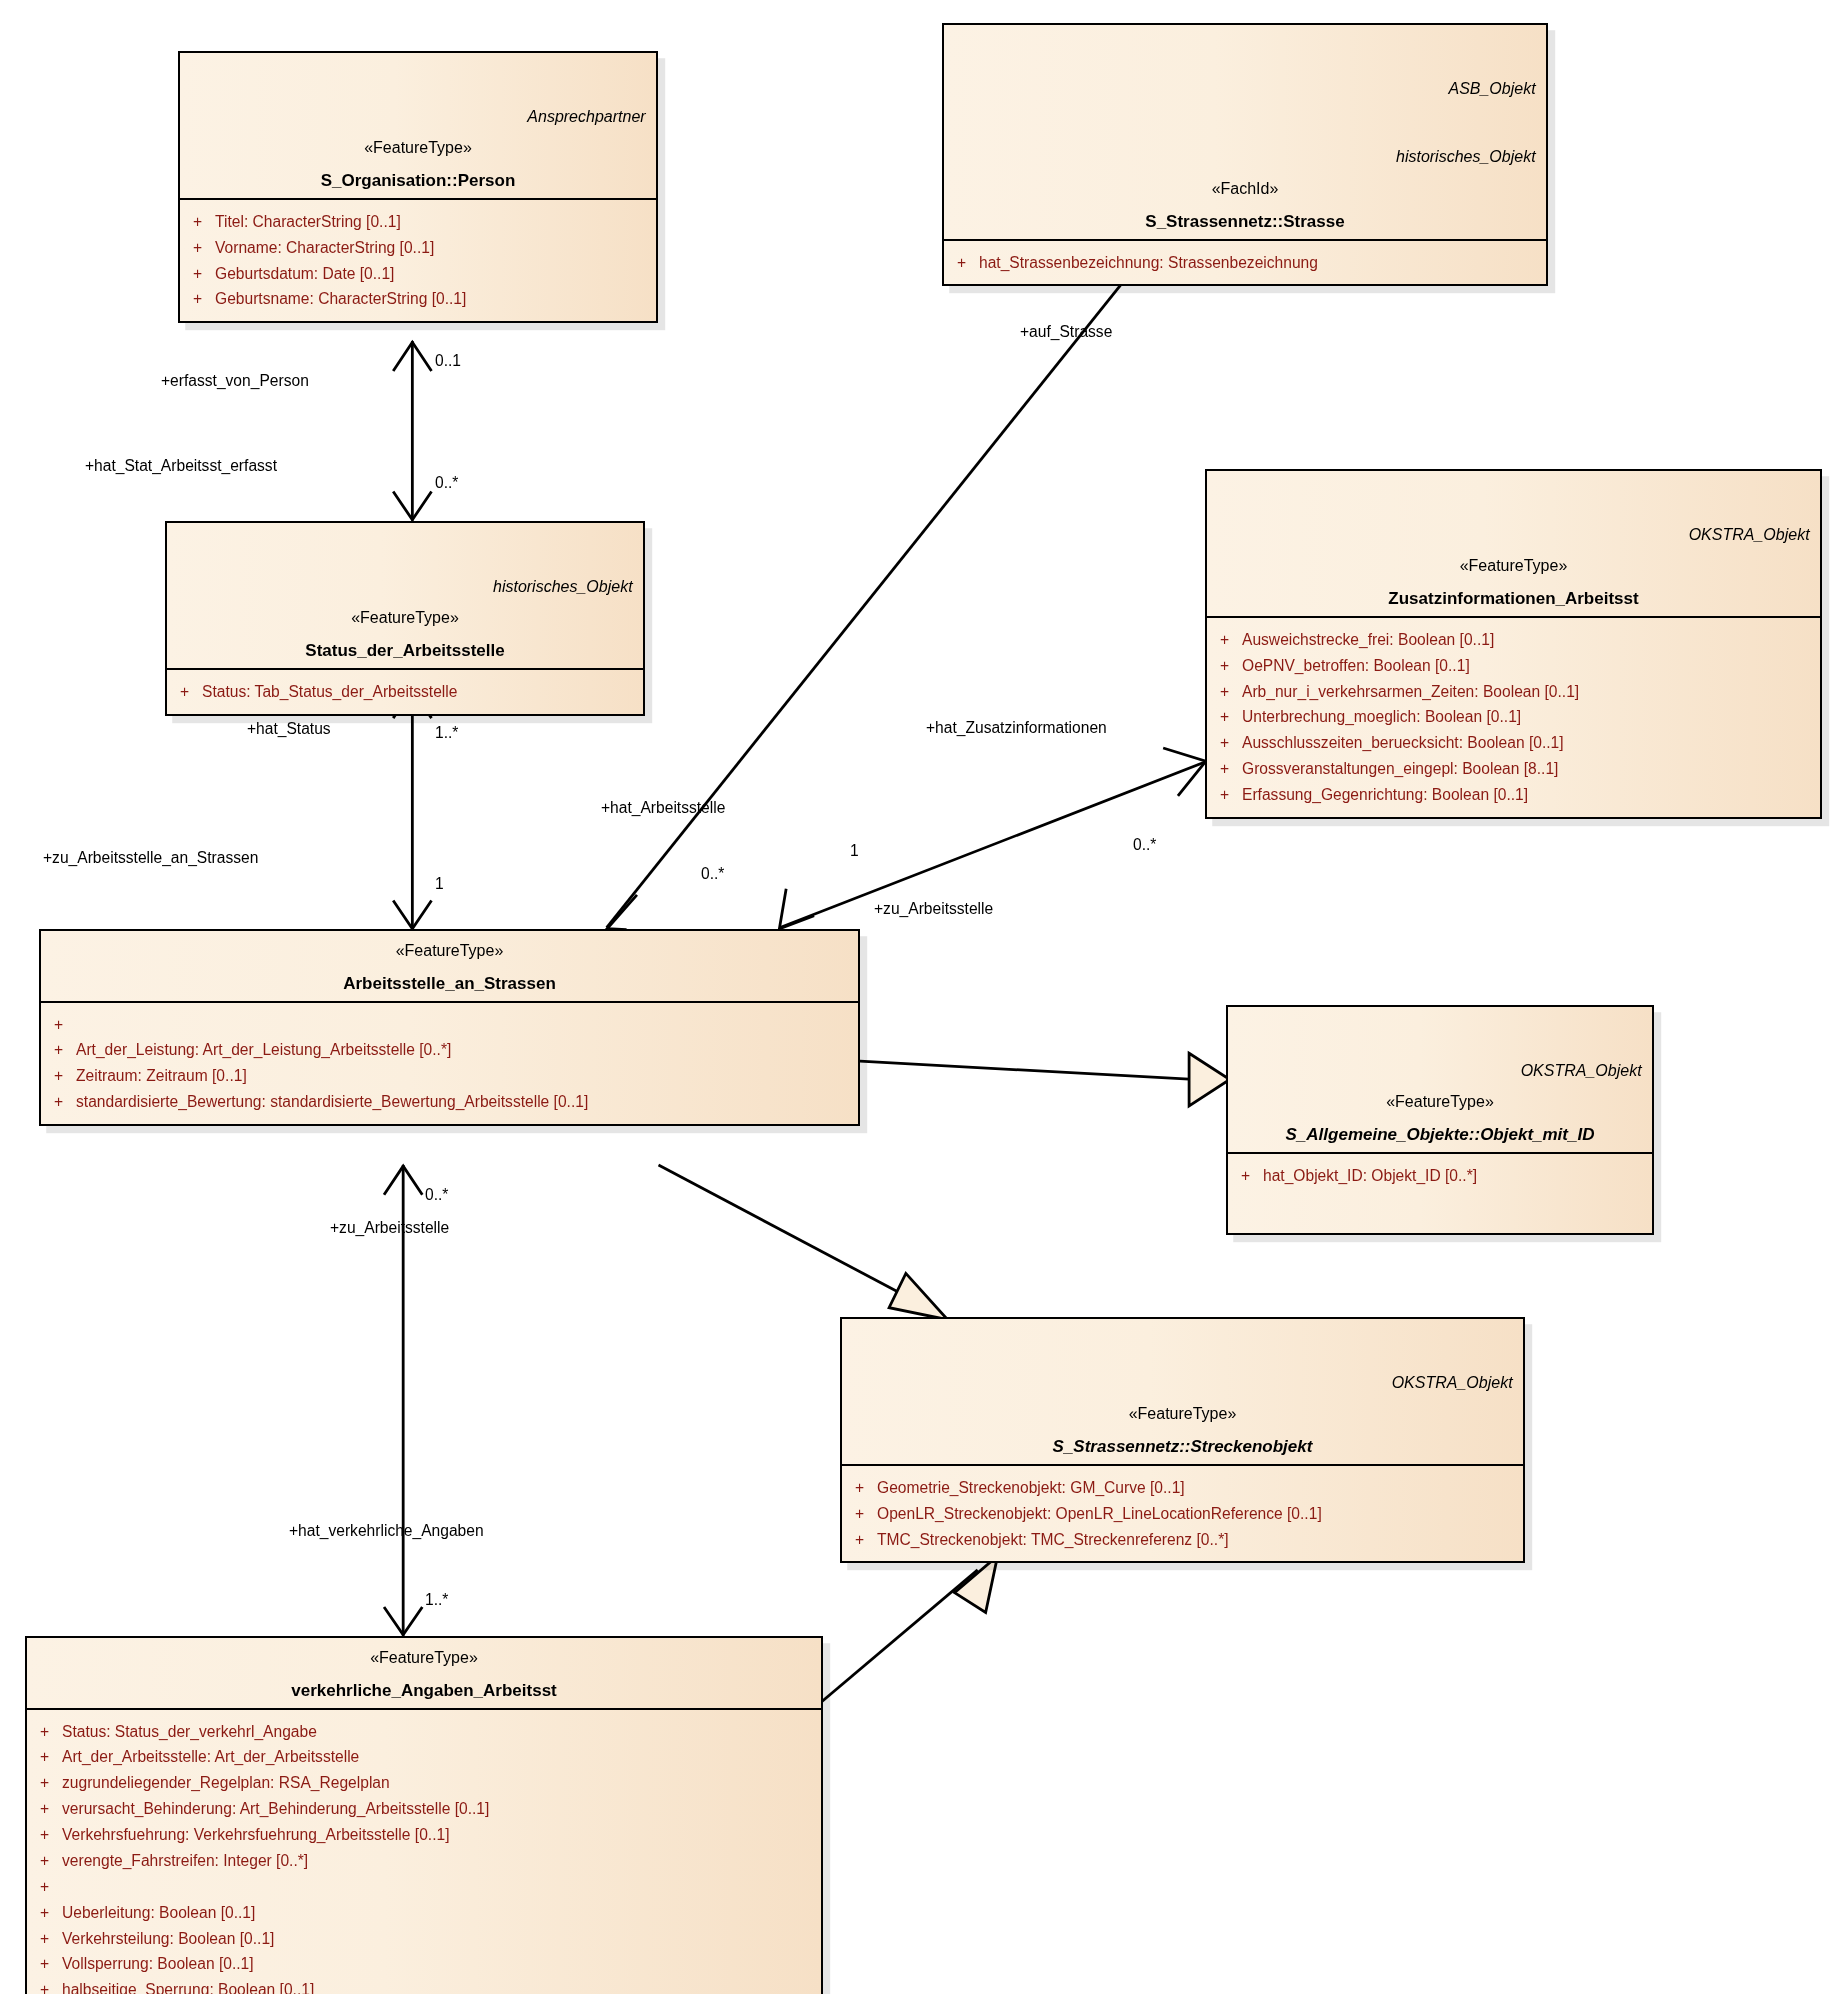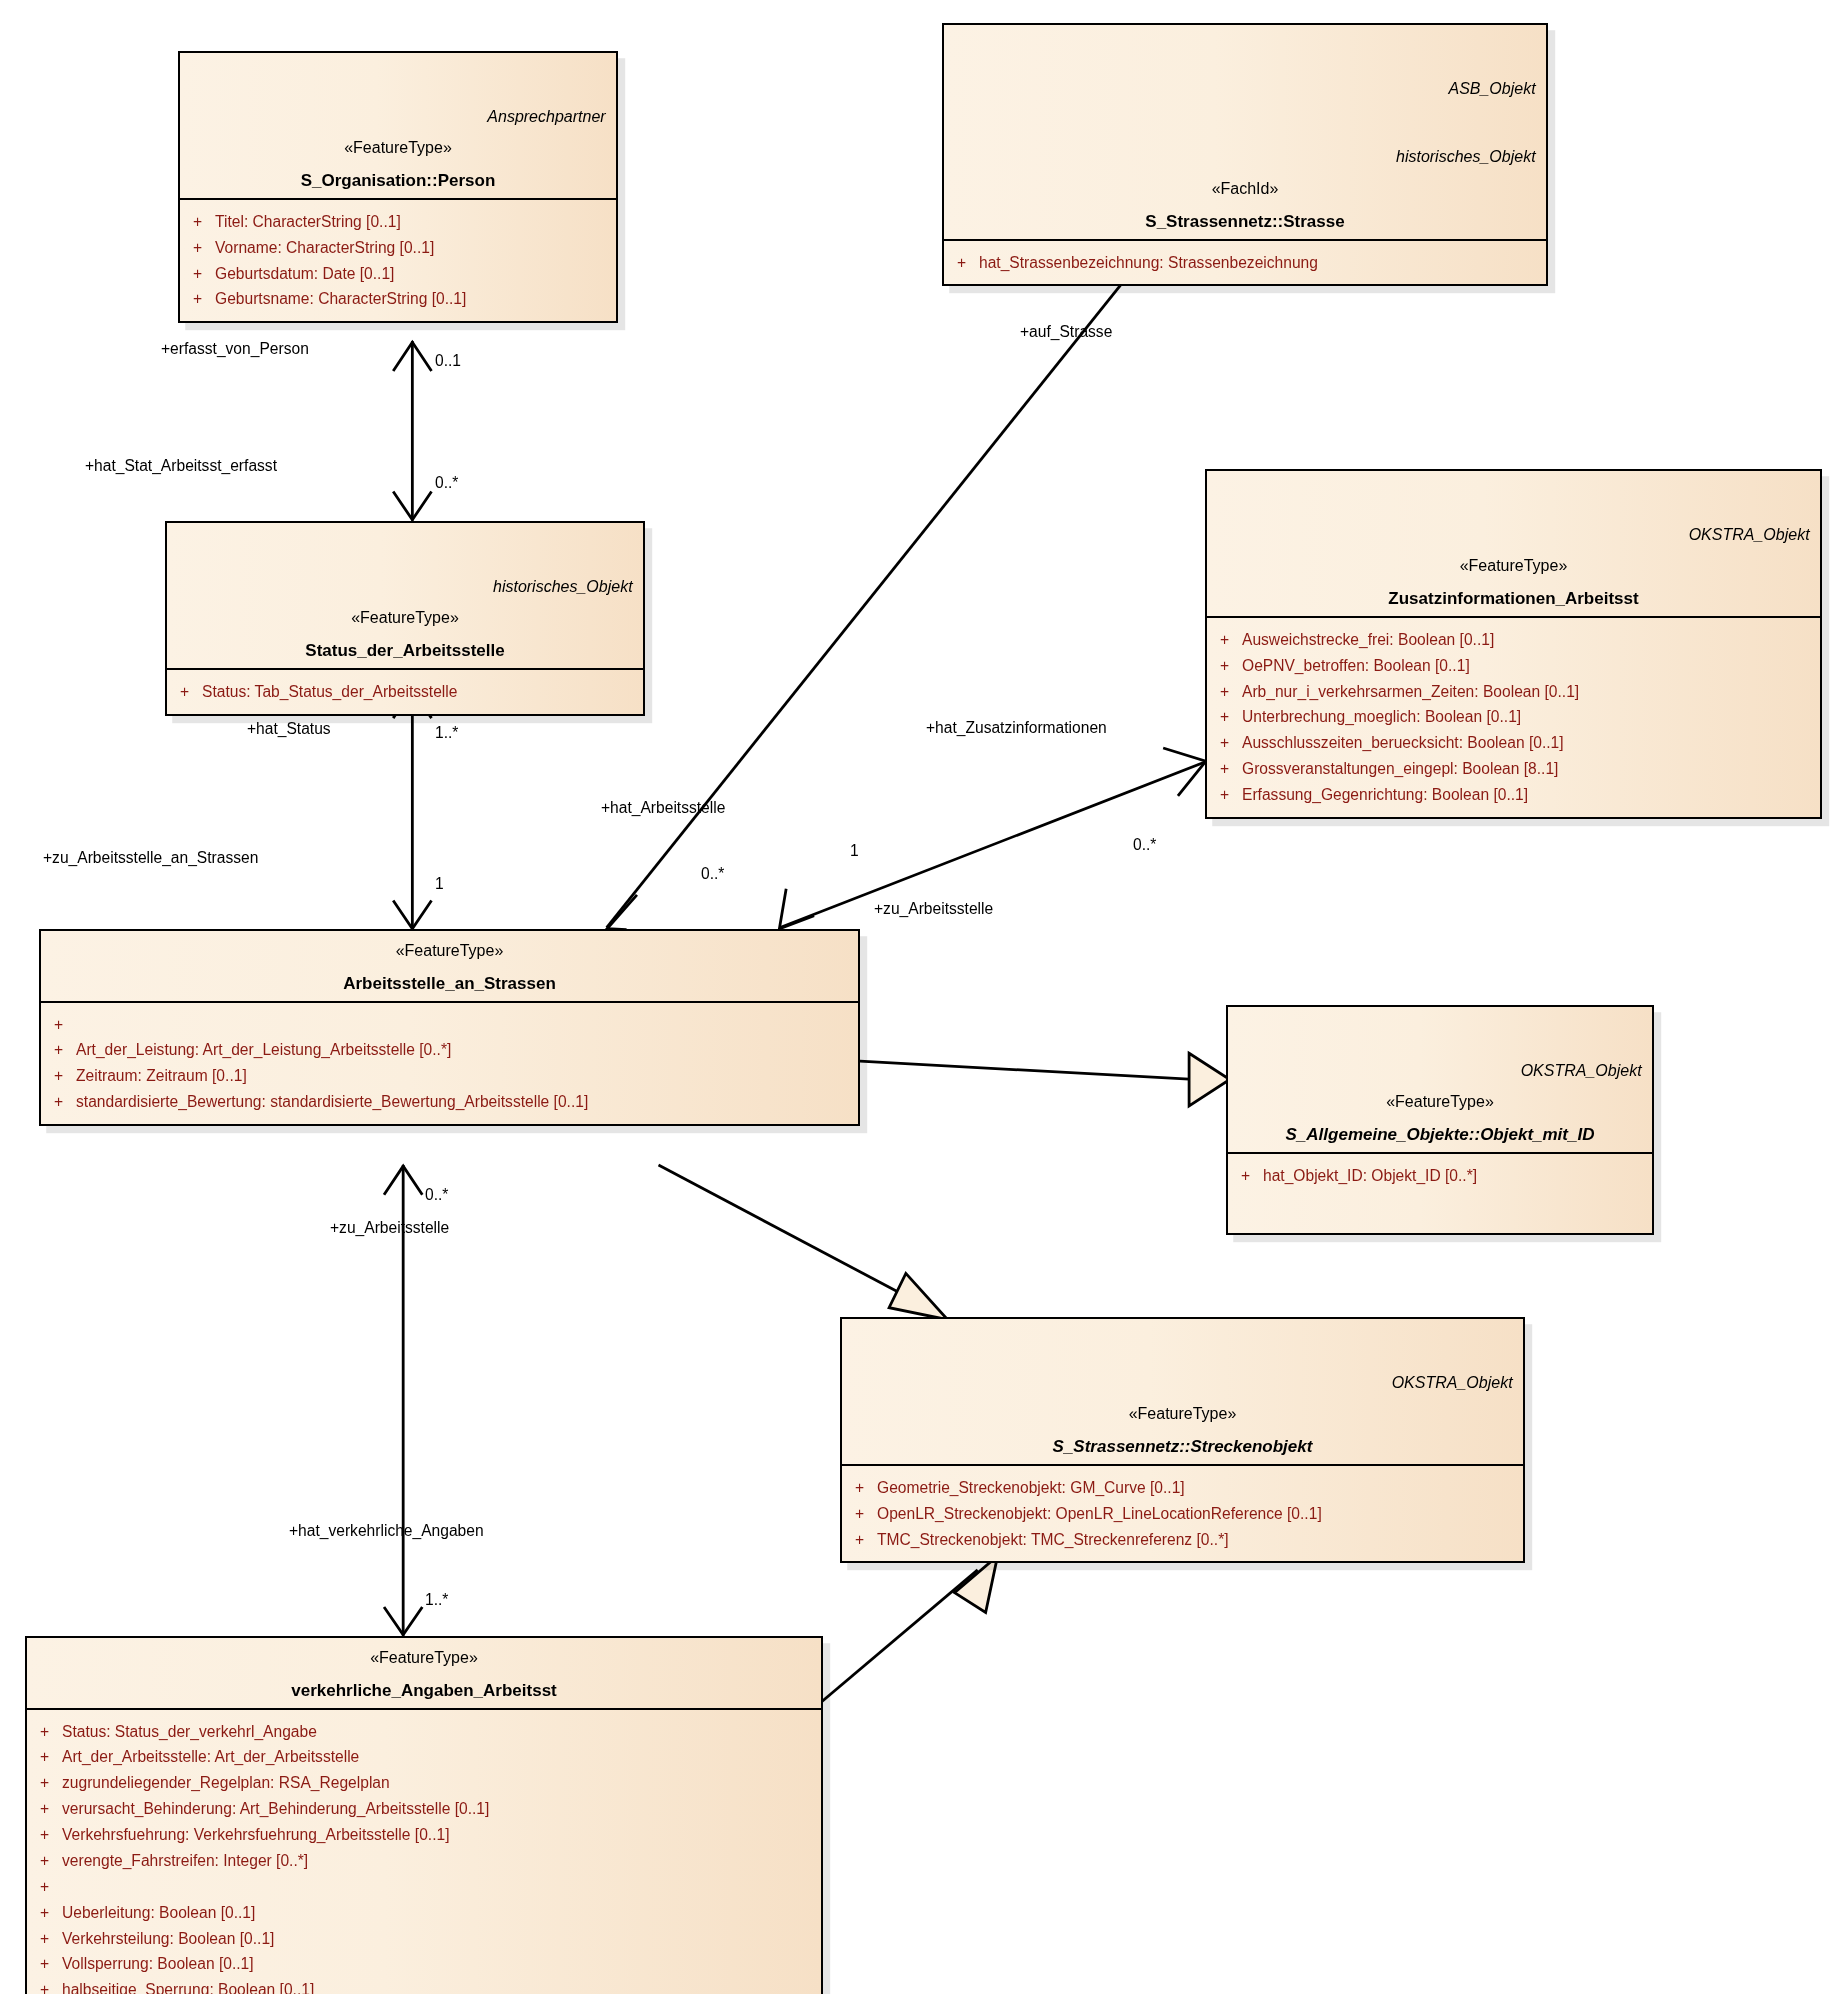--- a/index.html
+++ b/index.html
@@ -82,21 +82,21 @@
       <path d="M2392,3992 L2500,3900 L2470,4042 Z" fill="#FBEFDE" stroke="#000" stroke-width="7"></path>
     </g>
 
     <g>
       <line x1="1010" y1="2920" x2="1010" y2="4100" stroke="#000" stroke-width="7"></line>
       <path d="M962,2995 L1010,2923 L1058,2995" fill="none" stroke="#000" stroke-width="7"></path>
       <path d="M962,4028 L1010,4098 L1058,4028" fill="none" stroke="#000" stroke-width="7"></path>
     </g>
   </svg>
 
-  <div class="lbl" style="left:161px;top:341px;">+erfasst_von_Person</div>
+  <div class="lbl" style="left:161px;top:373px;">+erfasst_von_Person</div>
   <div class="mult" style="left:435px;top:353px;">0..1</div>
 
   <div class="lbl" style="left:85px;top:458px;">+hat_Stat_Arbeitsst_erfasst</div>
   <div class="mult" style="left:435px;top:475px;">0..*</div>
 
   <div class="lbl" style="left:247px;top:721px;">+hat_Status</div>
   <div class="mult" style="left:435px;top:725px;">1..*</div>
 
   <div class="lbl" style="left:43px;top:850px;">+zu_Arbeitsstelle_an_Strassen</div>
   <div class="mult" style="left:435px;top:876px;">1</div>
@@ -110,21 +110,21 @@
   <div class="lbl" style="left:926px;top:720px;">+hat_Zusatzinformationen</div>
   <div class="mult" style="left:1133px;top:837px;">0..*</div>
   <div class="mult" style="left:850px;top:843px;">1</div>
   <div class="lbl" style="left:874px;top:901px;">+zu_Arbeitsstelle</div>
 
   <div class="mult" style="left:425px;top:1187px;">0..*</div>
   <div class="lbl" style="left:330px;top:1220px;">+zu_Arbeitsstelle</div>
   <div class="lbl" style="left:289px;top:1523px;">+hat_verkehrliche_Angaben</div>
   <div class="mult" style="left:425px;top:1592px;">1..*</div>
 
-  <div class="cls" style="left:178px;top:51px;width:440px;">
+  <div class="cls" style="left:178px;top:51px;width:480px;">
     <div class="hdr">
       <span class="tag">Ansprechpartner</span>
       <span class="stereo">«FeatureType»</span>
       <span class="cname">S_Organisation::Person</span>
     </div>
     <div class="attrs">
       <div class="attr">
           <span class="vis">+</span>
           <span class="sig">Titel: CharacterString [0..1]</span>
         </div>

